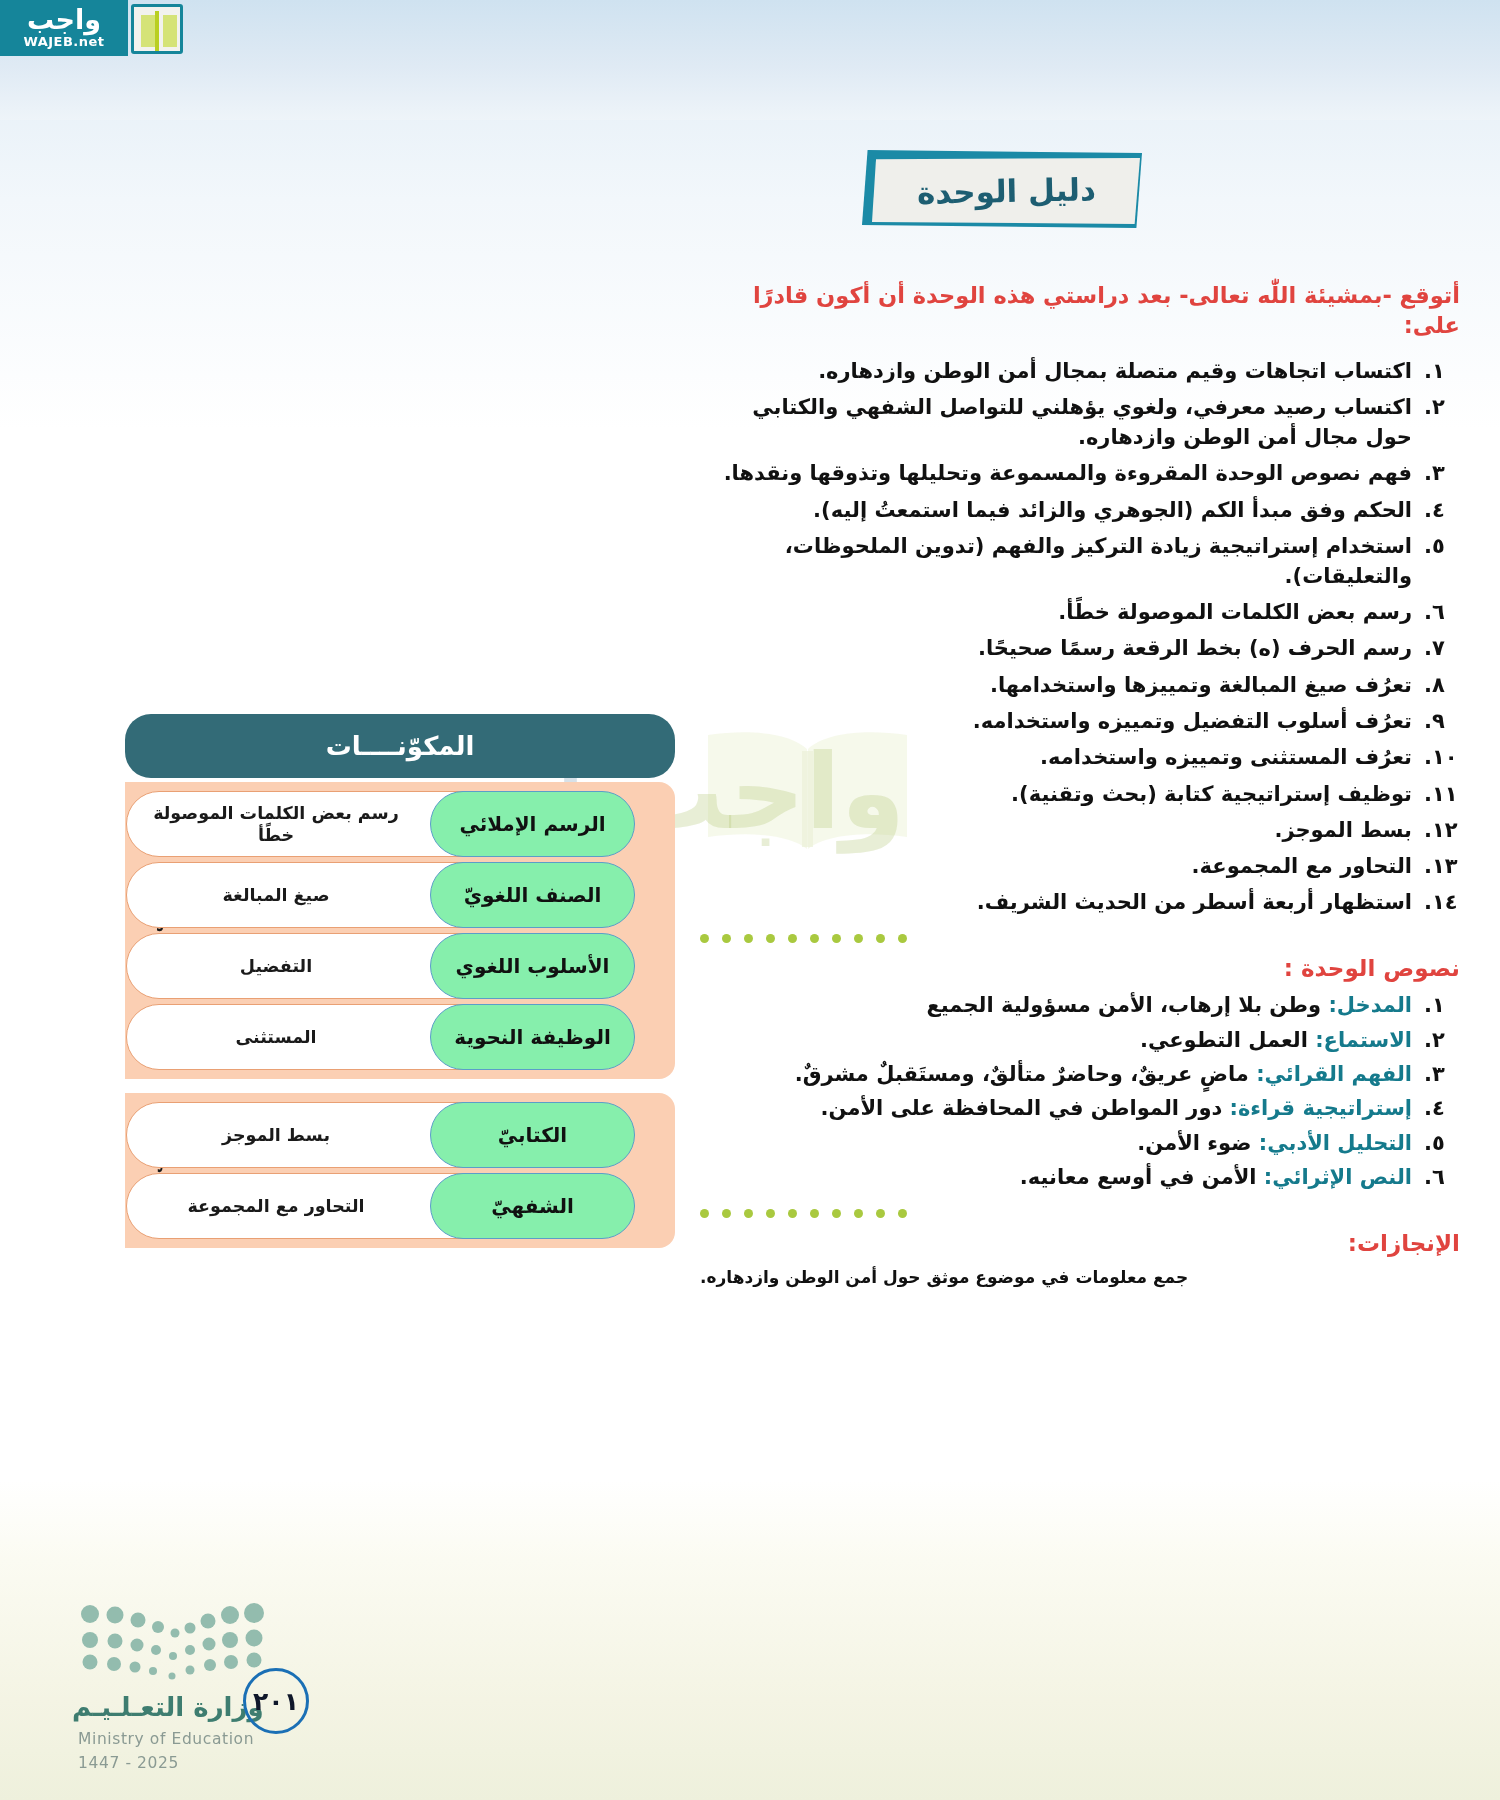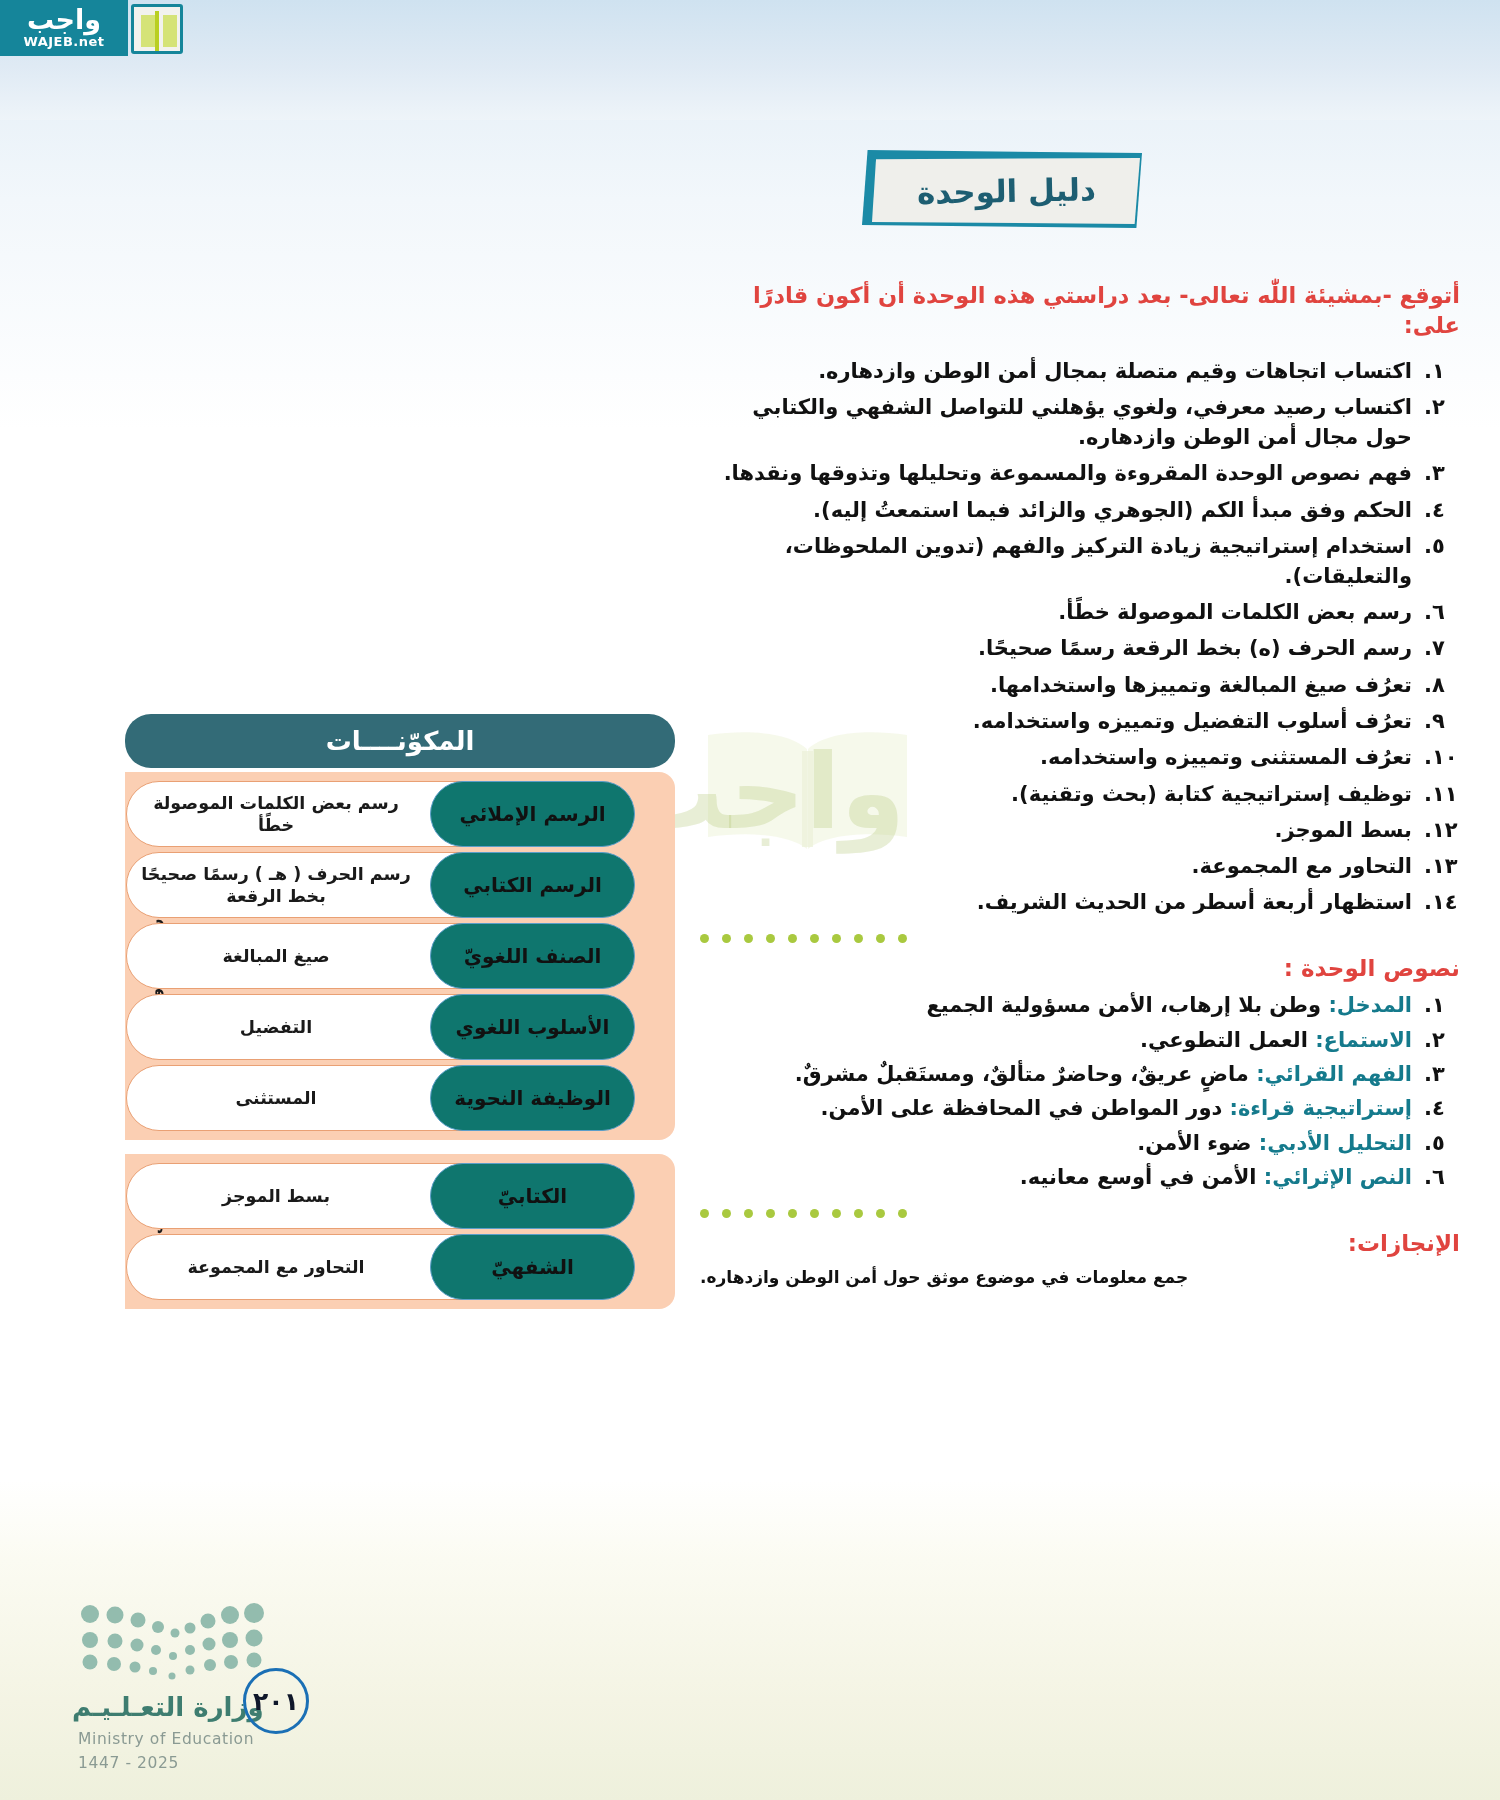--- a/index.html
+++ b/index.html
@@ -193,21 +193,21 @@
   
   .diagram {
     position: absolute;
     left: 125px; top: 714px;
     width: 550px;
     z-index: 6;
   }
   .diagram-header {
     background: #336b77;
     border-radius: 26px;
-    height: 54px;
+    height: 64px;
     display: flex; align-items: center; justify-content: center;
     color: #ffffff; font-size: 26px; font-weight: bold;
     letter-spacing: 0;
     margin-bottom: 4px;
     position: relative; z-index: 3;
   }
 
   .group {
     position: relative;
     background: #fbcfb3;
@@ -242,21 +242,21 @@
     display: flex; align-items: center; justify-content: center;
     padding-right: 215px; padding-left: 14px;
     font-size: 17.5px; color: #1a1a1a; font-weight: bold;
     text-align: center; line-height: 1.28;
   }
   .row-desc span { display: block; width: 100%; }
   .row-key {
     position: absolute;
     right: -8px; top: 0;
     width: 205px; height: 100%;
-    background: #0f766e;
+    background: #86efac;
     border: 1.5px solid #5b9ec9;
     border-radius: 33px;
     display: flex; align-items: center; justify-content: center;
     font-size: 20px; font-weight: bold; color: #111;
     z-index: 2;
   }
 
   
   .footer { position: absolute; left: 0; bottom: 0; width: 1500px; height: 300px; z-index: 4; }
 
@@ -440,26 +440,20 @@
 <div class="diagram">
   <div class="diagram-header">المكوّنــــات</div>
   <div id="diagram-groups">
       <div class="group">
         <div class="group-label">الدروس اللغوية</div>
         <div class="row">
           <div class="row-desc">
             <span>رسم بعض الكلمات الموصولة خطًأ</span>
           </div>
           <div class="row-key">الرسم الإملائي</div>
-        </div>
-        <div class="row">
-          <div class="row-desc">
-            <span>رسم الحرف ( هـ ) رسمًا صحيحًا بخط الرقعة</span>
-          </div>
-          <div class="row-key">الرسم الكتابي</div>
         </div>
         <div class="row">
           <div class="row-desc">
             <span>صيغ المبالغة</span>
           </div>
           <div class="row-key">الصنف اللغويّ</div>
         </div>
         <div class="row">
           <div class="row-desc">
             <span>التفضيل</span>

